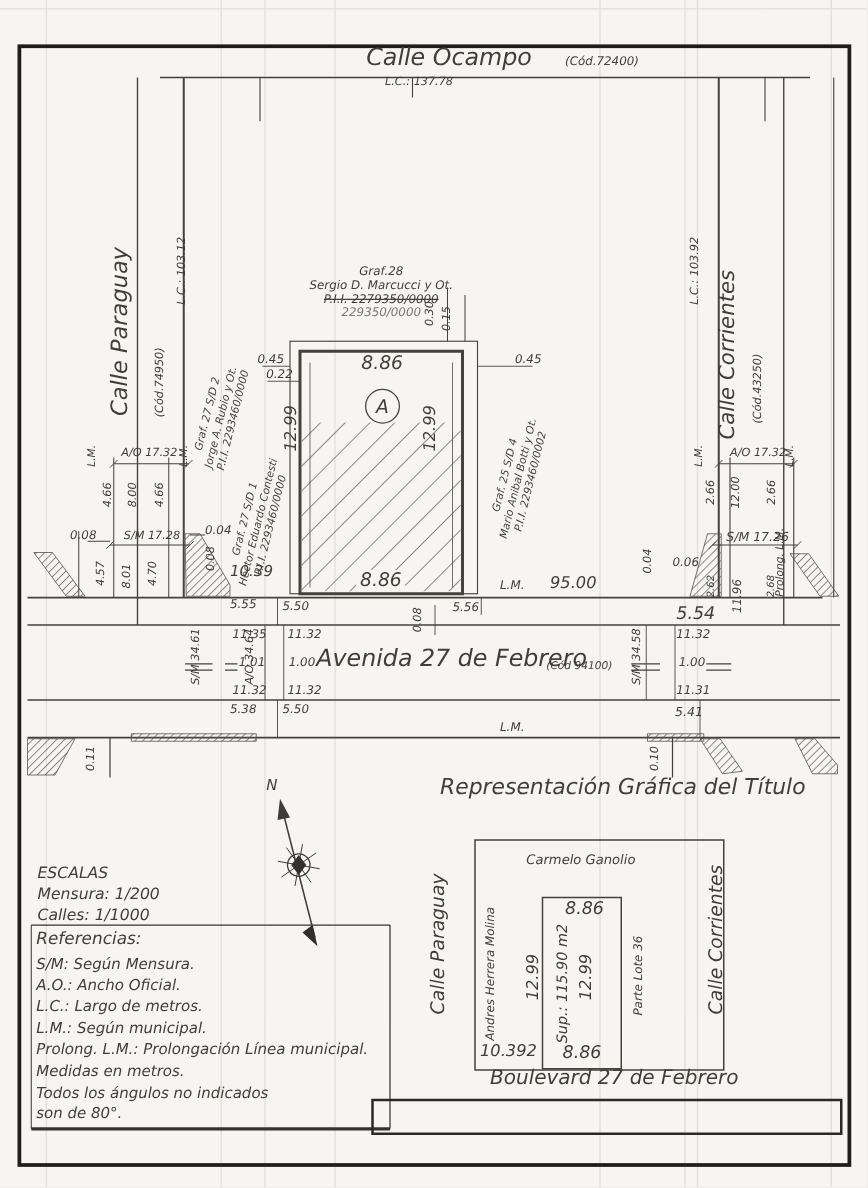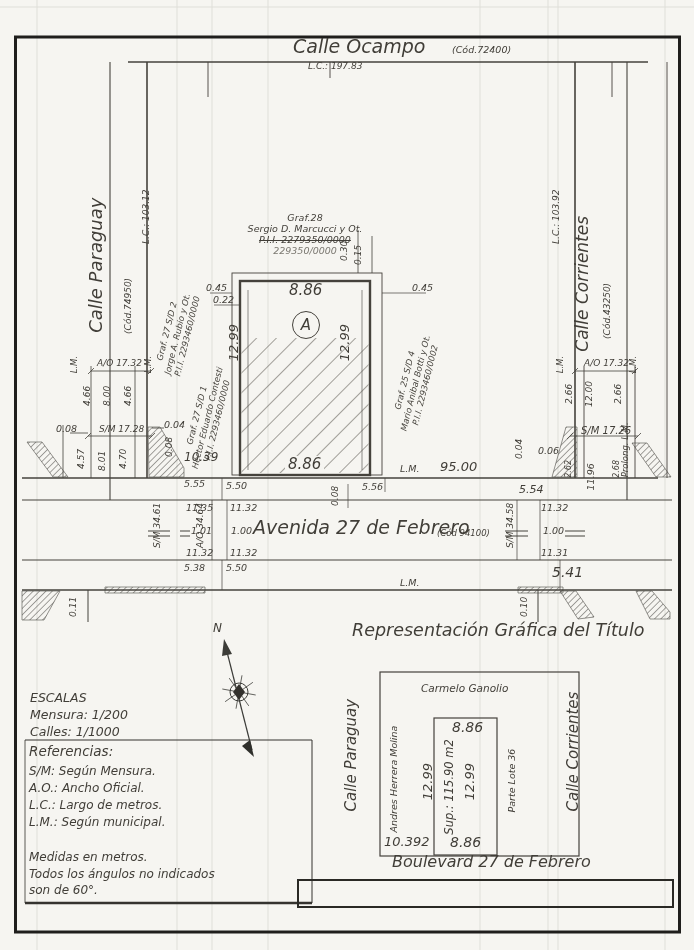--- a/index.html
+++ b/index.html
@@ -120,21 +120,21 @@
   <g stroke="#45423c" fill="none">
     <rect x="380" y="672" width="199" height="184" stroke-width="1.2"></rect>
     <rect x="434" y="718" width="63" height="137" stroke-width="1.2"></rect>
   </g>
 
   <rect x="298" y="880" width="375" height="27" fill="none" stroke="#2a2925" stroke-width="2"></rect>
 </svg>
 
 <span class="lbl" style="left:293px;top:36px;font-size:19px;">Calle Ocampo</span>
 <span class="lbl" style="left:452px;top:45px;font-size:9.5px;">(Cód.72400)</span>
-<span class="lbl" style="left:308px;top:62px;font-size:9px;">L.C.: 197.83</span>
+<span class="lbl" style="left:308px;top:62px;font-size:9px;">L.C.: 137.78</span>
 
 <span class="lbl v" style="left:106px;top:313px;font-size:18px;">Calle Paraguay</span>
 <span class="lbl v" style="left:134px;top:324px;font-size:9px;">(Cód.74950)</span>
 <span class="lbl v" style="left:152px;top:234px;font-size:9px;">L.C.: 103.12</span>
 <span class="lbl v" style="left:79px;top:364px;font-size:8.5px;">L.M.</span>
 <span class="lbl" style="left:97px;top:359px;font-size:9px;">A/O 17.32</span>
 <span class="lbl v" style="left:153px;top:364px;font-size:8.5px;">L.M.</span>
 <span class="lbl v" style="left:93px;top:396px;font-size:9px;">4.66</span>
 <span class="lbl v" style="left:113px;top:396px;font-size:9px;">8.00</span>
 <span class="lbl v" style="left:134px;top:396px;font-size:9px;">4.66</span>
@@ -156,21 +156,21 @@
 <span class="lbl v" style="left:575px;top:394px;font-size:9px;">2.66</span>
 <span class="lbl v" style="left:595px;top:397px;font-size:9px;">12.00</span>
 <span class="lbl v" style="left:624px;top:394px;font-size:9px;">2.66</span>
 <span class="lbl" style="left:581px;top:425px;font-size:10px;">S/M 17.26</span>
 <span class="lbl v" style="left:525px;top:449px;font-size:9px;">0.04</span>
 <span class="lbl" style="left:538px;top:446px;font-size:9.5px;">0.06</span>
 <span class="lbl v" style="left:630px;top:468px;font-size:8.5px;">Prolong. L.M.</span>
 <span class="lbl v" style="left:574px;top:469px;font-size:8px;">2.62</span>
 <span class="lbl v" style="left:596px;top:480px;font-size:9.5px;">11.96</span>
 <span class="lbl v" style="left:622px;top:469px;font-size:8px;">2.68</span>
-<span class="lbl" style="left:519px;top:484px;font-size:11px;">5.54</span>
+<span class="lbl" style="left:541px;top:484px;font-size:14px;">5.54</span>
 
 <div class="nblk">
   <div>Graf.28</div>
   <div>Sergio D. Marcucci y Ot.</div>
   <div class="strike">P.I.I. 2279350/0000</div>
   <div class="faded">229350/0000</div>
 </div>
 <span class="lbl v" style="left:350px;top:251px;font-size:9px;">0.30</span>
 <span class="lbl v" style="left:364px;top:255px;font-size:9px;">0.15</span>
 
@@ -215,40 +215,41 @@
 <span class="lbl" style="left:231px;top:526px;font-size:9.5px;">1.00</span>
 <span class="lbl" style="left:230px;top:548px;font-size:9.5px;">11.32</span>
 <span class="lbl" style="left:253px;top:517px;font-size:19px;">Avenida 27 de Febrero</span>
 <span class="lbl" style="left:437px;top:529px;font-size:8.5px;">(Cód 94100)</span>
 <span class="lbl v" style="left:516px;top:538px;font-size:9px;">S/M 34.58</span>
 <span class="lbl" style="left:541px;top:503px;font-size:9.5px;">11.32</span>
 <span class="lbl" style="left:543px;top:526px;font-size:9.5px;">1.00</span>
 <span class="lbl" style="left:541px;top:548px;font-size:9.5px;">11.31</span>
 <span class="lbl" style="left:184px;top:563px;font-size:9.5px;">5.38</span>
 <span class="lbl" style="left:226px;top:563px;font-size:9.5px;">5.50</span>
-<span class="lbl" style="left:540px;top:565px;font-size:14px;margin-left:12px;">5.41</span>
+<span class="lbl" style="left:540px;top:565px;font-size:10px;">5.41</span>
 <span class="lbl" style="left:400px;top:578px;font-size:9.5px;">L.M.</span>
 <span class="lbl v" style="left:79px;top:607px;font-size:9px;">0.11</span>
 <span class="lbl v" style="left:530px;top:607px;font-size:9px;">0.10</span>
 
 <span class="lbl" style="left:352px;top:621px;font-size:17.5px;">Representación Gráfica del Título</span>
 <span class="lbl" style="left:213px;top:622px;font-size:12px;">N</span>
 
 <span class="lbl" style="left:30px;top:691px;font-size:12.5px;">ESCALAS</span>
 <span class="lbl" style="left:30px;top:708px;font-size:12.5px;">Mensura: 1/200</span>
 <span class="lbl" style="left:30px;top:725px;font-size:12.5px;">Calles: 1/1000</span>
 
 <span class="lbl" style="left:29px;top:744px;font-size:13.5px;">Referencias:</span>
 <span class="lbl" style="left:29px;top:765px;font-size:12px;">S/M: Según Mensura.</span>
 <span class="lbl" style="left:29px;top:782px;font-size:12px;">A.O.: Ancho Oficial.</span>
 <span class="lbl" style="left:29px;top:799px;font-size:12px;">L.C.: Largo de metros.</span>
 <span class="lbl" style="left:29px;top:816px;font-size:12px;">L.M.: Según municipal.</span>
+<span class="lbl" style="left:29px;top:833px;font-size:12px;">Prolong. L.M.: Prolongación Línea municipal.</span>
 <span class="lbl" style="left:29px;top:851px;font-size:12px;">Medidas en metros.</span>
 <span class="lbl" style="left:29px;top:868px;font-size:12px;">Todos los ángulos no indicados</span>
-<span class="lbl" style="left:29px;top:884px;font-size:12px;">son de 60°.</span>
+<span class="lbl" style="left:29px;top:884px;font-size:12px;">son de 80°.</span>
 
 <span class="lbl v" style="left:359px;top:795px;font-size:15px;">Calle Paraguay</span>
 <span class="lbl" style="left:421px;top:683px;font-size:10.5px;">Carmelo Ganolio</span>
 <span class="lbl v" style="left:399px;top:822px;font-size:9.5px;">Andres Herrera Molina</span>
 <span class="lbl" style="left:452px;top:720px;font-size:14px;">8.86</span>
 <span class="lbl v" style="left:435px;top:786px;font-size:13px;">12.99</span>
 <span class="lbl v" style="left:456px;top:822px;font-size:11.5px;">Sup.: 115.90 m2</span>
 <span class="lbl v" style="left:477px;top:786px;font-size:13px;">12.99</span>
 <span class="lbl" style="left:450px;top:835px;font-size:14px;">8.86</span>
 <span class="lbl" style="left:384px;top:835px;font-size:13px;">10.392</span>

